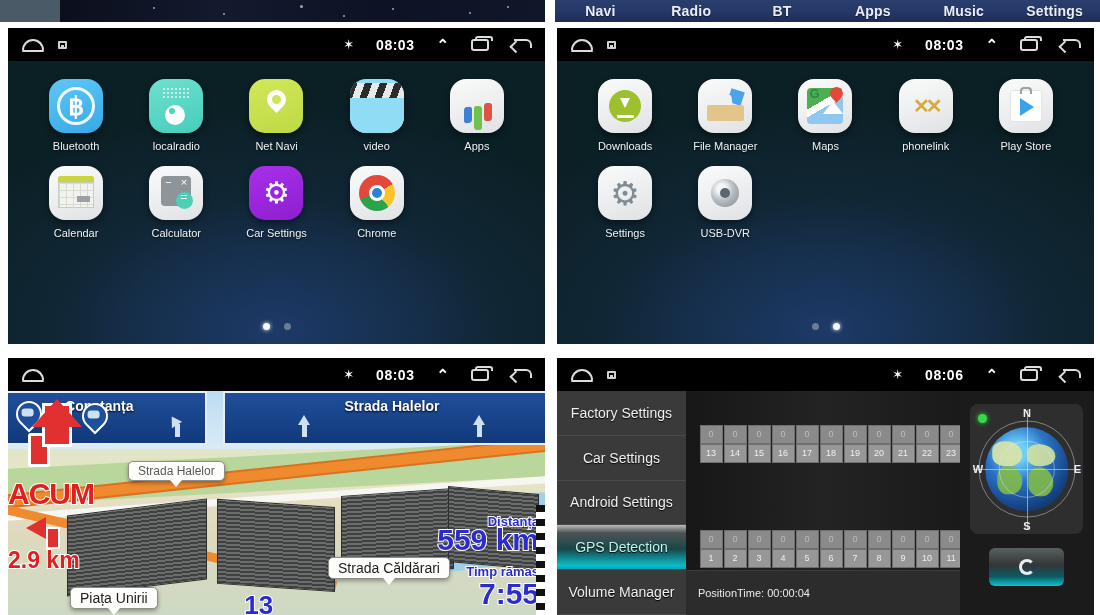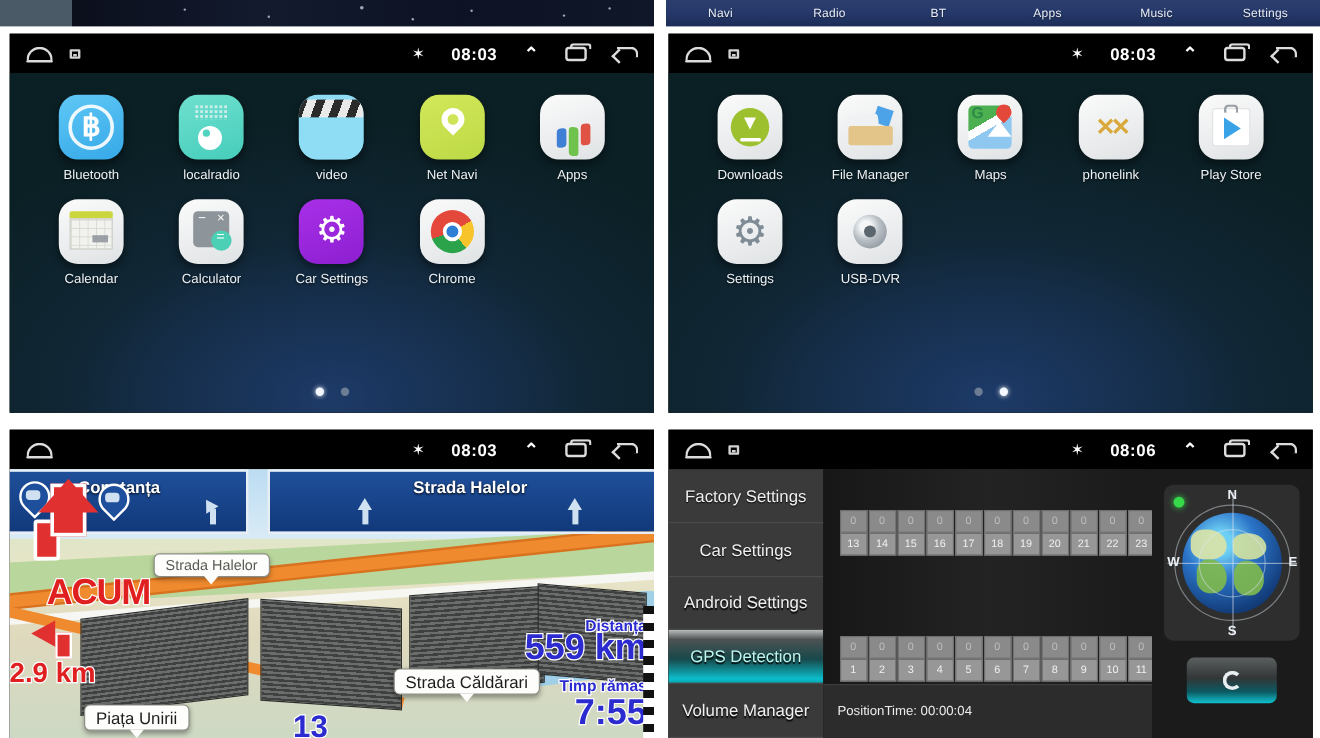--- a/index.html
+++ b/index.html
@@ -22,21 +22,21 @@
   }
   #strip-stars .star { position:absolute; background:#cfd8e8; border-radius:50%; opacity:.75; }
 
   #strip-nav {
     left: 555px; top: 0; width: 545px; height: 22px;
     background: linear-gradient(180deg,#2b3f6e 0%,#26396a 45%,#1d2d58 100%);
     display: flex; align-items: center;
   }
   #strip-nav .nav-item {
     flex: 1; text-align: center; color: #e8edf7;
-    font-size: 10px; font-weight: normal; letter-spacing: .2px;
+    font-size: 14px; font-weight: bold; letter-spacing: .2px;
     text-shadow: 0 1px 1px rgba(0,0,0,.5);
   }
 
   
   .statusbar {
     position: absolute; left: 0; top: 0; width: 100%; height: 33px;
     background: #000; display: flex; align-items: center;
     padding: 0 14px; color: #fff;
   }
   .statusbar .left { display: flex; align-items: center; gap: 14px; }
@@ -221,21 +221,21 @@
   .arr.tilt:after { transform: rotate(-32deg); transform-origin: 50% 100%; }
 
   .turn-big { position:absolute; left:10px; top:12px; width:82px; height:72px; }
   .turn-big .stem { position:absolute; left:10px; bottom:8px; width:22px; height:34px;
     background:#e03030; border:3px solid #fff; border-radius:3px; }
   .turn-big .up { position:absolute; left:24px; top:0; width:30px; height:44px; background:#e03030;
     border:3px solid #fff; }
   .turn-big .head { position:absolute; left:14px; top:-4px; width:0; height:0;
     border-left:25px solid transparent; border-right:25px solid transparent; border-bottom:28px solid #e03030; }
   .acum { position:absolute; left:0px; top:86px; color:#e02020; font-size:30px; font-weight:bold;
-    -webkit-text-stroke:2px #fff; paint-order: stroke fill; letter-spacing:-1px;padding-left:31px; }
+    -webkit-text-stroke:2px #fff; paint-order: stroke fill; letter-spacing:-1px; }
   .turn-small { position:absolute; left:20px; top:124px; width:52px; height:34px; }
   .turn-small .s-stem { position:absolute; left:18px; bottom:0; width:14px; height:22px;
     background:#e03030; border:2px solid #fff; }
   .turn-small .s-head { position:absolute; left:-2px; top:2px; width:0; height:0;
     border-top:11px solid transparent; border-bottom:11px solid transparent; border-right:20px solid #e03030; }
   .dist-left { position:absolute; left:0px; top:156px; color:#e02020; font-size:23px; font-weight:bold;
     -webkit-text-stroke:2px #fff; paint-order: stroke fill; }
 
   .callout { position:absolute; background:#fdfdfb; border:1px solid #8d8d85; border-radius:5px;
     padding:2px 9px; color:#1d1d1d; font-size:14px; white-space:nowrap;
@@ -370,32 +370,32 @@
 
         <div class="app">
           <div class="app-icon ico-localradio">
             <div class="mesh"></div>
               <div class="knob"></div>
           </div>
           <div class="app-label">localradio</div>
         </div>
 
         <div class="app">
+          <div class="app-icon ico-netnavi">
+            <div class="pin"></div>
+          </div>
+          <div class="app-label">Net Navi</div>
+        </div>
+
+        <div class="app">
           <div class="app-icon ico-video">
             <div class="board"></div>
               <div class="body"></div>
           </div>
           <div class="app-label">video</div>
-        </div>
-
-        <div class="app">
-          <div class="app-icon ico-netnavi">
-            <div class="pin"></div>
-          </div>
-          <div class="app-label">Net Navi</div>
         </div>
 
         <div class="app">
           <div class="app-icon ico-white ico-avin">
             <div class="b1"></div>
               <div class="b2"></div>
               <div class="b3"></div>
           </div>
           <div class="app-label">Apps</div>
         </div>

